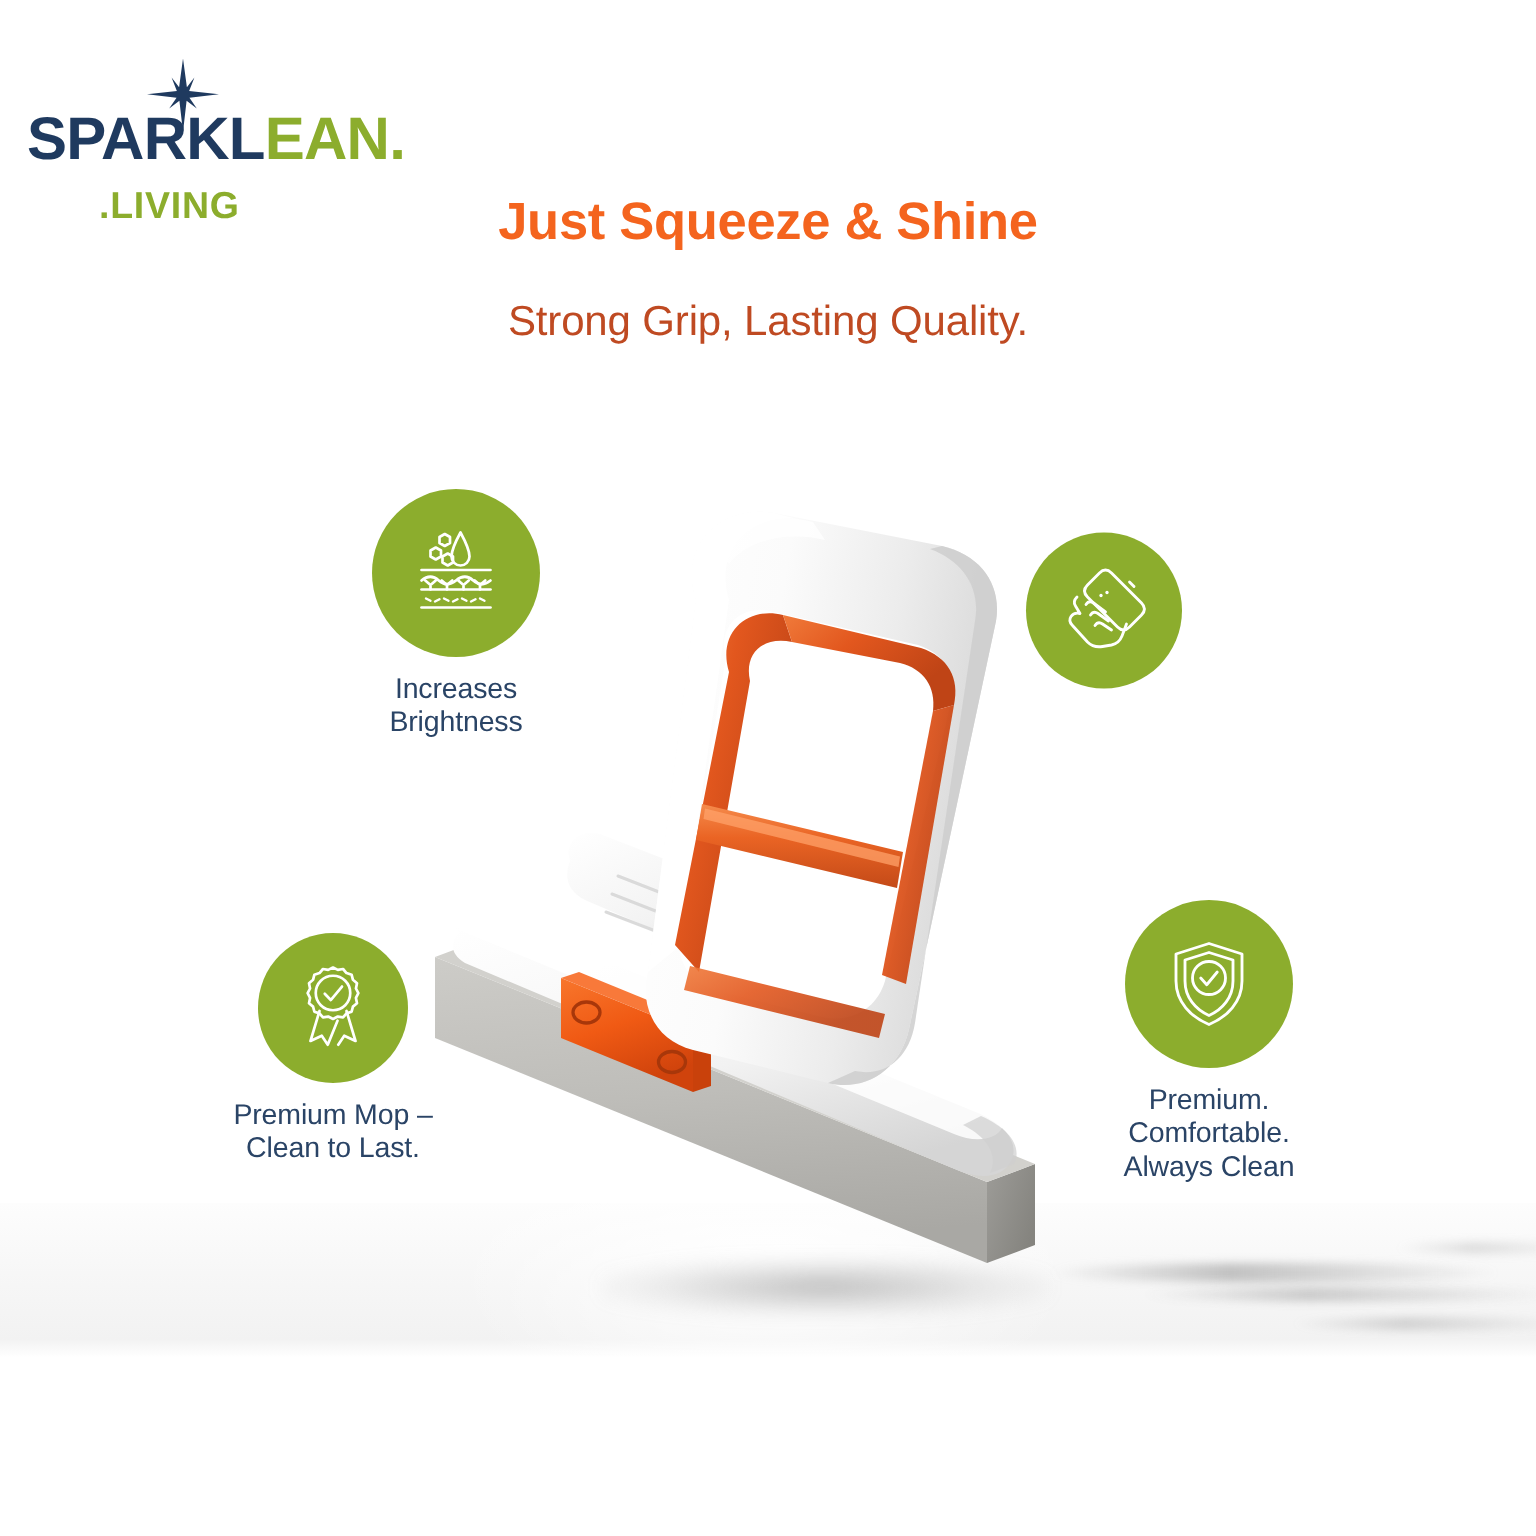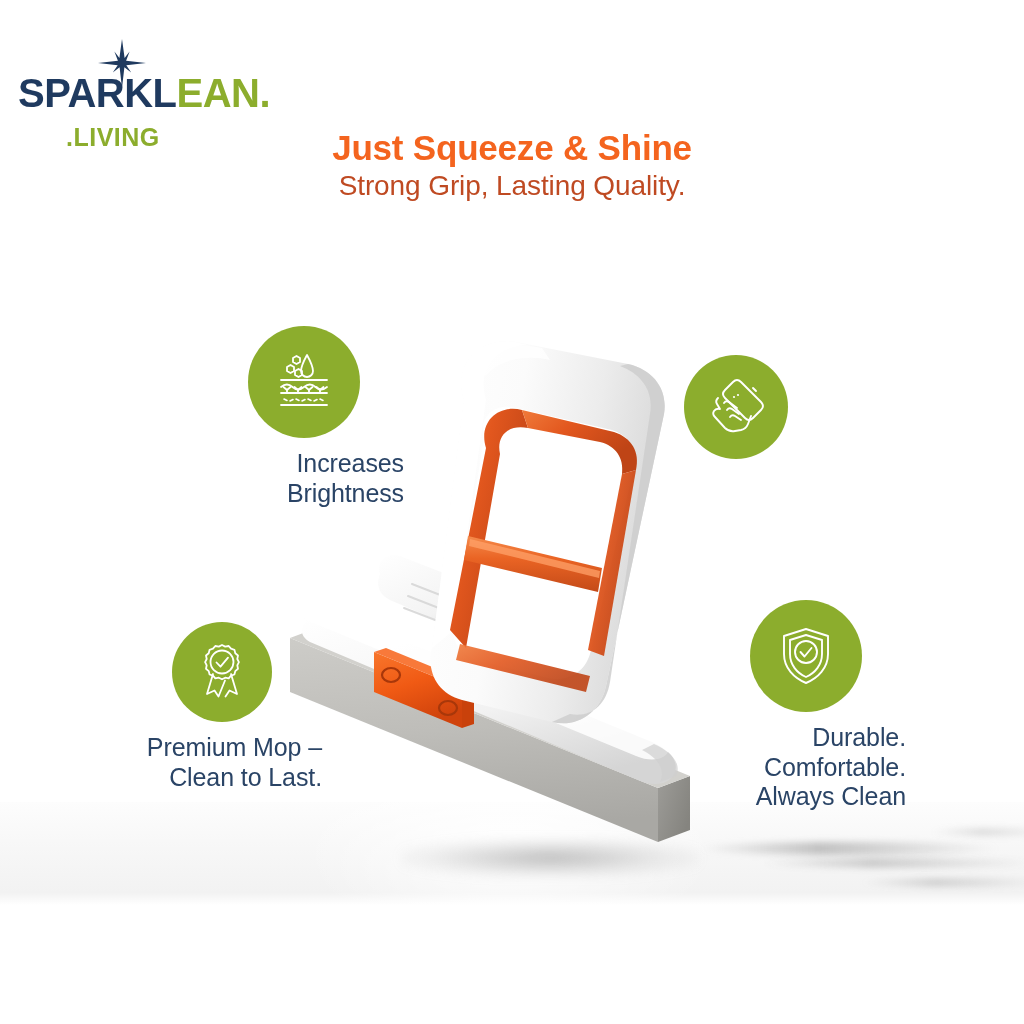--- a/index.html
+++ b/index.html
@@ -33,21 +33,21 @@
   #logo-sparkle { position:absolute; left:78px; top:5px; width:52px; height:52px; }
 
   
   #headline {
     position:absolute; left:0; top:128px; width:1024px;
     text-align:center;
     font-size:35px; font-weight:bold;
     color:#F4641E; letter-spacing:-0.2px;
   }
   #subheadline {
-    position:absolute; left:0; top:170px; width:1024px;
+    position:absolute; left:0; top:198px; width:1024px;
     text-align:center;
     font-size:28px; font-weight:normal;
     color:#BF4A22; letter-spacing:-0.1px;
   }
 
   
   #floor {
     position:absolute; left:0; top:802px; width:1024px; height:103px;
     background:linear-gradient(180deg,#fdfdfd 0%,#f7f7f7 45%,#f2f2f2 88%,#ffffff 100%);
   }
@@ -72,23 +72,23 @@
 
   
   .badge { position:absolute; }
   .badge-circle {
     border-radius:50%;
     background:#8CAD2D;
     display:flex; align-items:center; justify-content:center;
   }
   .badge-label {
     margin-top:11px;
-    text-align:right;
+    text-align:center;
     color:#2A4466;
-    font-size:25px;
+    font-size:19px;
     line-height:1.18;
     white-space:pre-line;
     letter-spacing:-0.1px;
   }
 </style>
 </head>
 <body>
 
 <div id="stage">
 
@@ -304,18 +304,18 @@
     <div class="badge-circle" style="width:112px; height:112px; margin:0 auto;">
       <svg width="64" height="64" viewBox="0 0 64 64">
         <g fill="none" stroke="#ffffff" stroke-width="1.9" stroke-linecap="round" stroke-linejoin="round">
           <path d="M32 5 L10 12 v18 C10 44 20 54 32 59 44 54 54 44 54 30 V12 Z"></path>
           <path d="M32 11 L16 16 v14 C16 41 23 49 32 53 41 49 48 41 48 30 V16 Z"></path>
           <circle cx="32" cy="28" r="11"></circle>
           <path d="M26.5 28 l4 4.5 7 -8.5"></path>
         </g>
       </svg>
     </div>
-    <div class="badge-label">Durable.
+    <div class="badge-label">Premium.
 Comfortable.
 Always Clean</div>
   </div>
 
 </div>
 
 </body></html>

